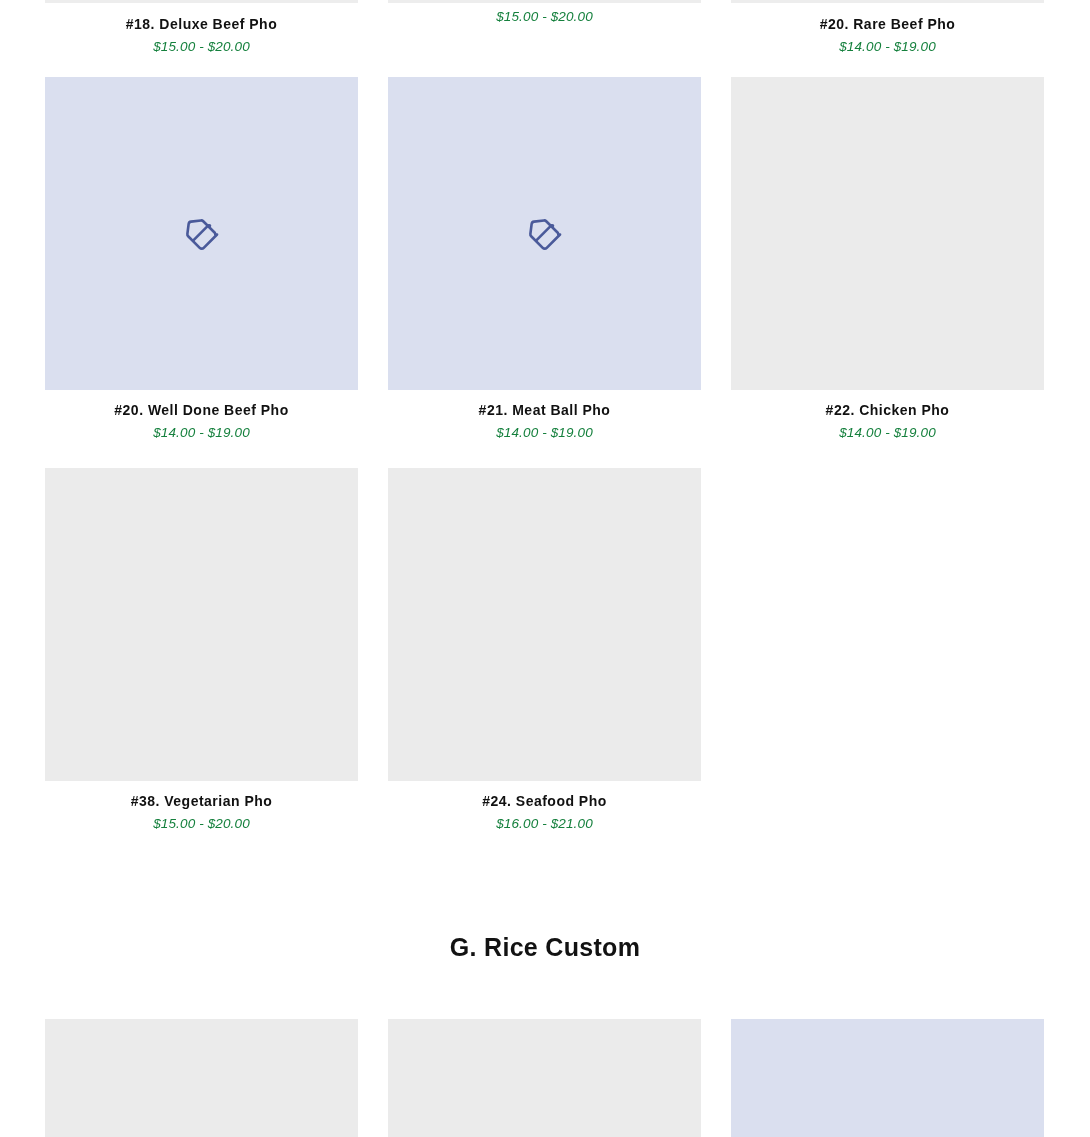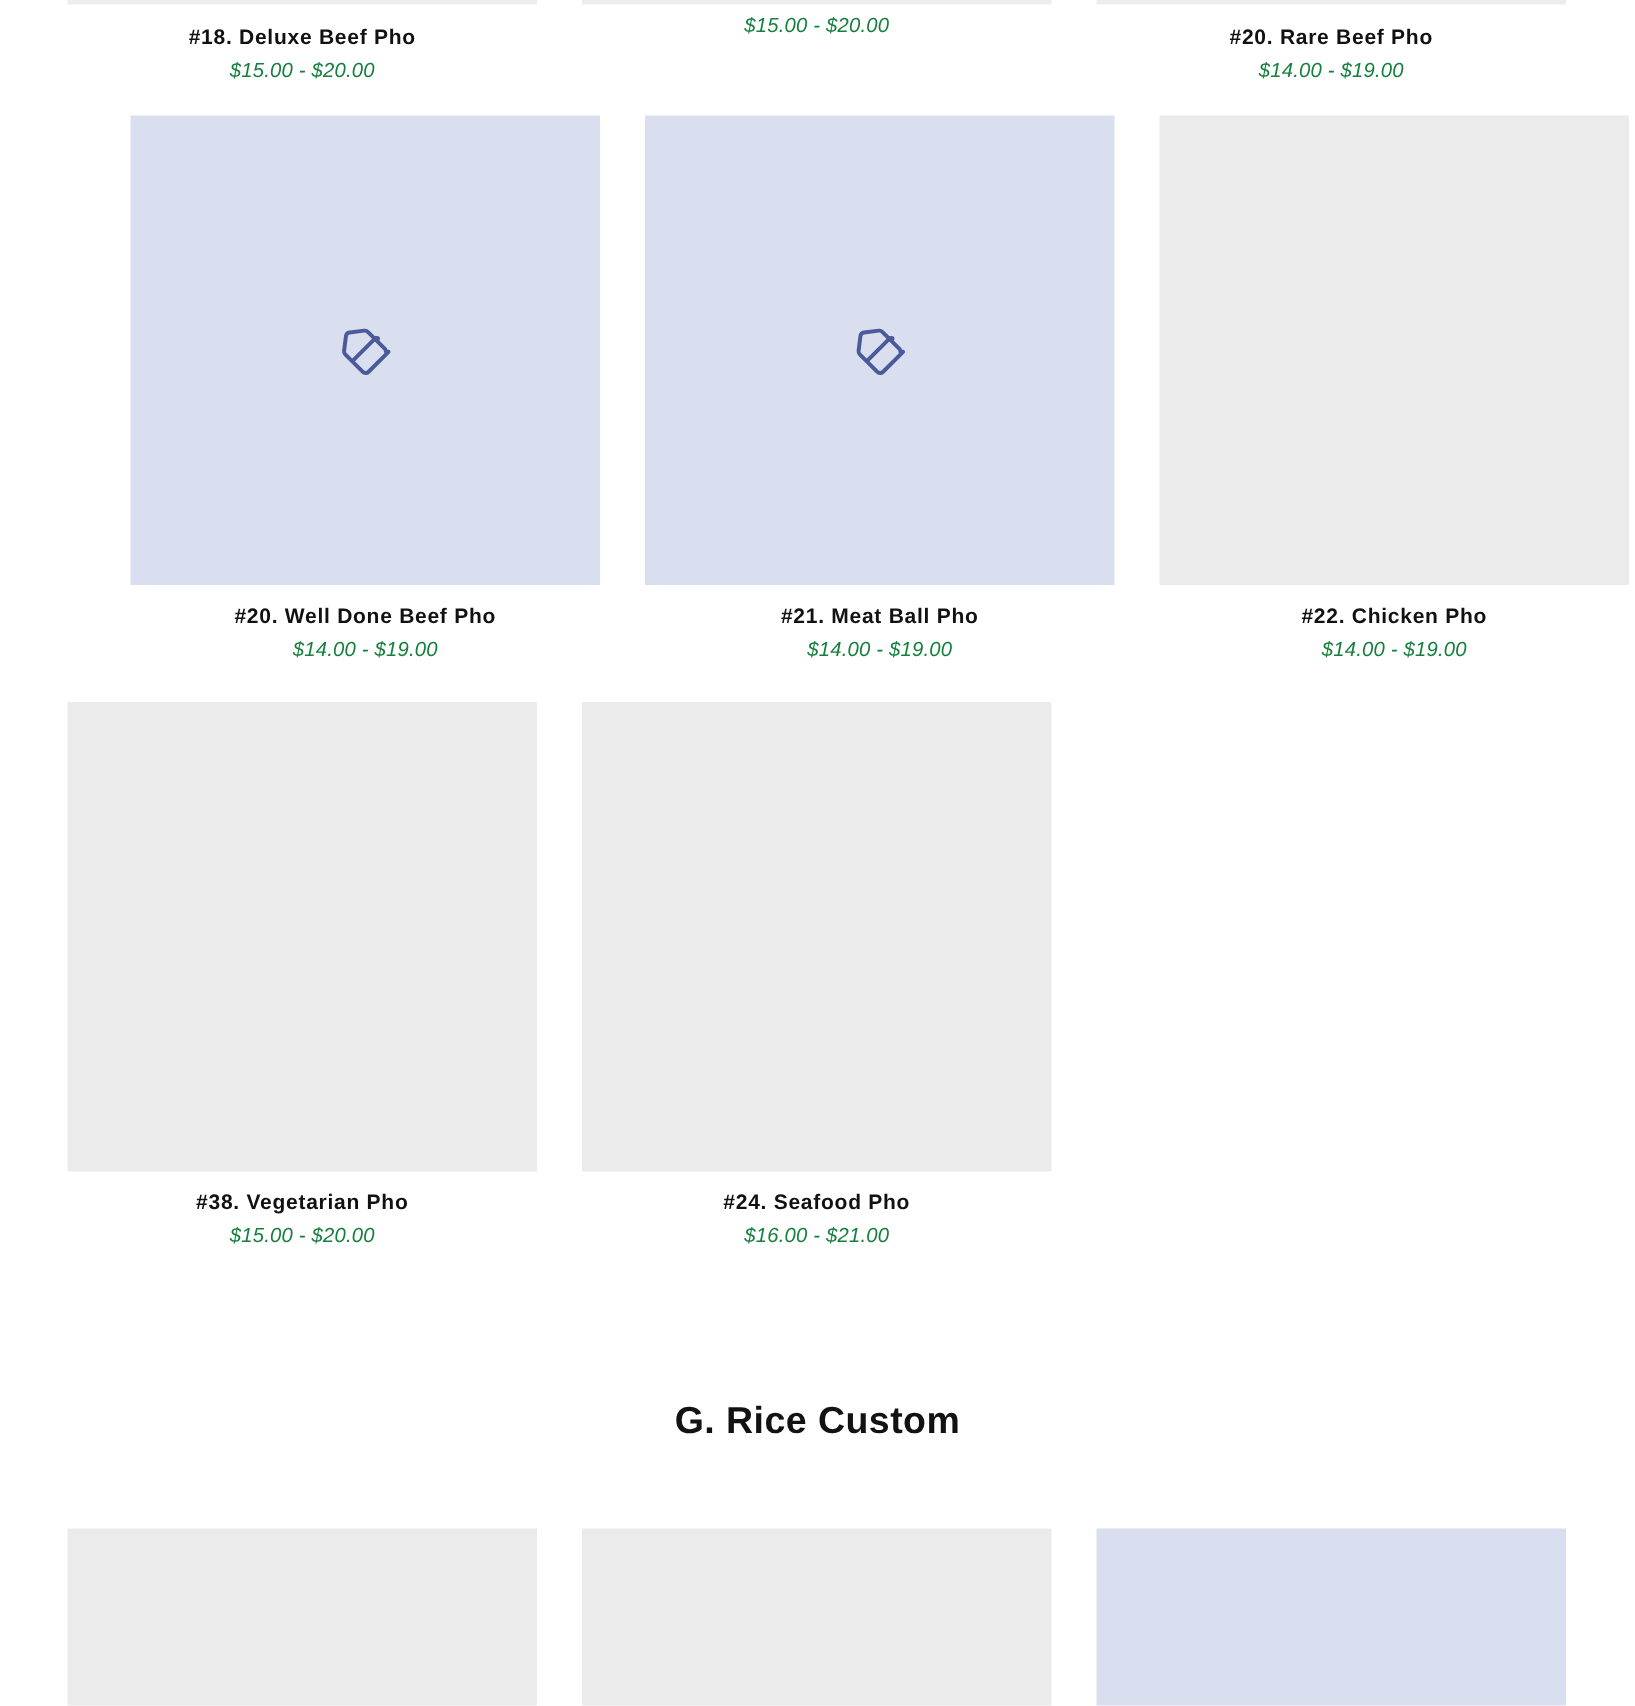--- a/index.html
+++ b/index.html
@@ -70,21 +70,21 @@
   .card-price {
     margin: 5px 0 0 0;
     text-align: center;
     font-size: 13.5px;
     font-style: italic;
     letter-spacing: .01em;
     line-height: 1.25;
     color: #15803d;
   }
 
-  .row-1 { top: 77px; margin-left: 42px; }
+  .row-1 { top: 77px; }
   .row-2 { top: 468px; }
 
   .row-cut-bottom {
     top: 1019px;
   }
   .row-cut-bottom .thumb { height: 118px; }
 
   
   .section-heading {
     position: absolute;

